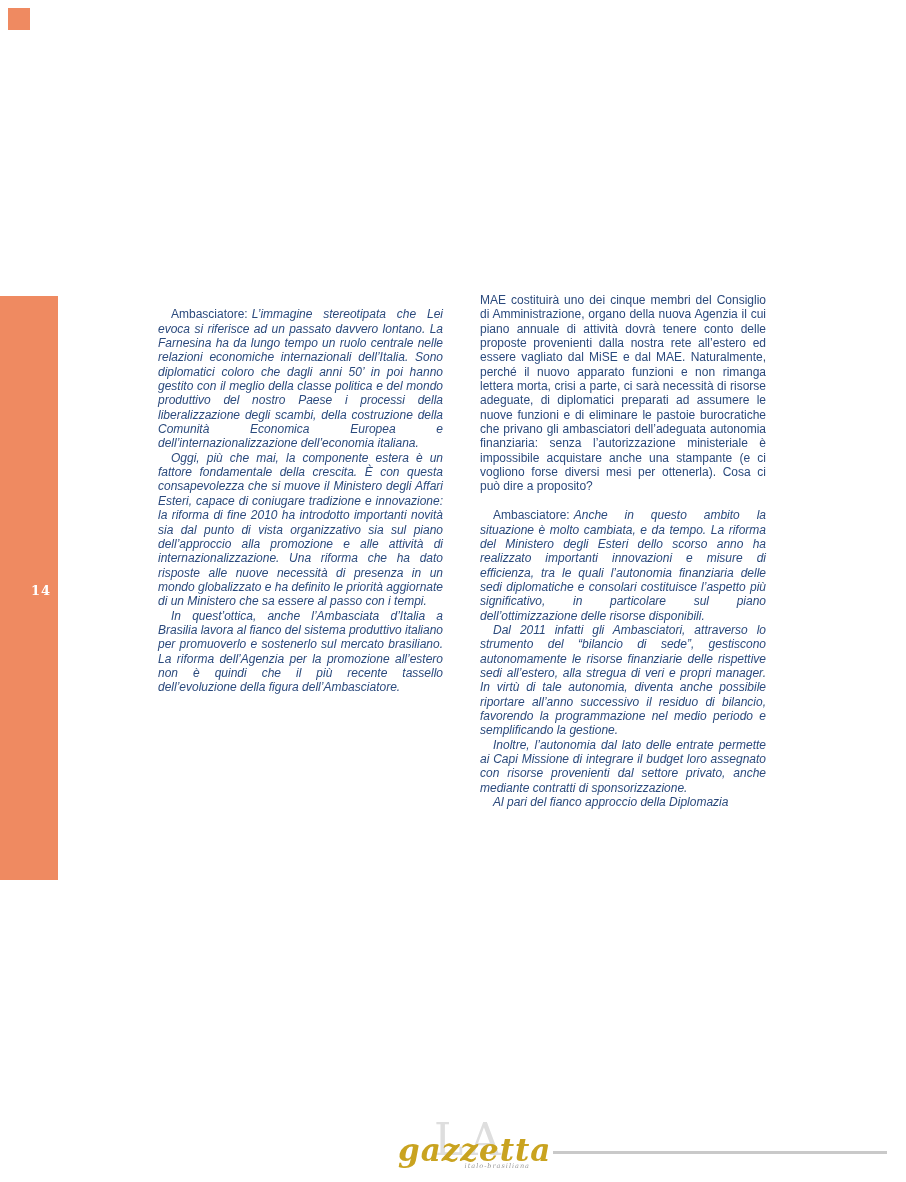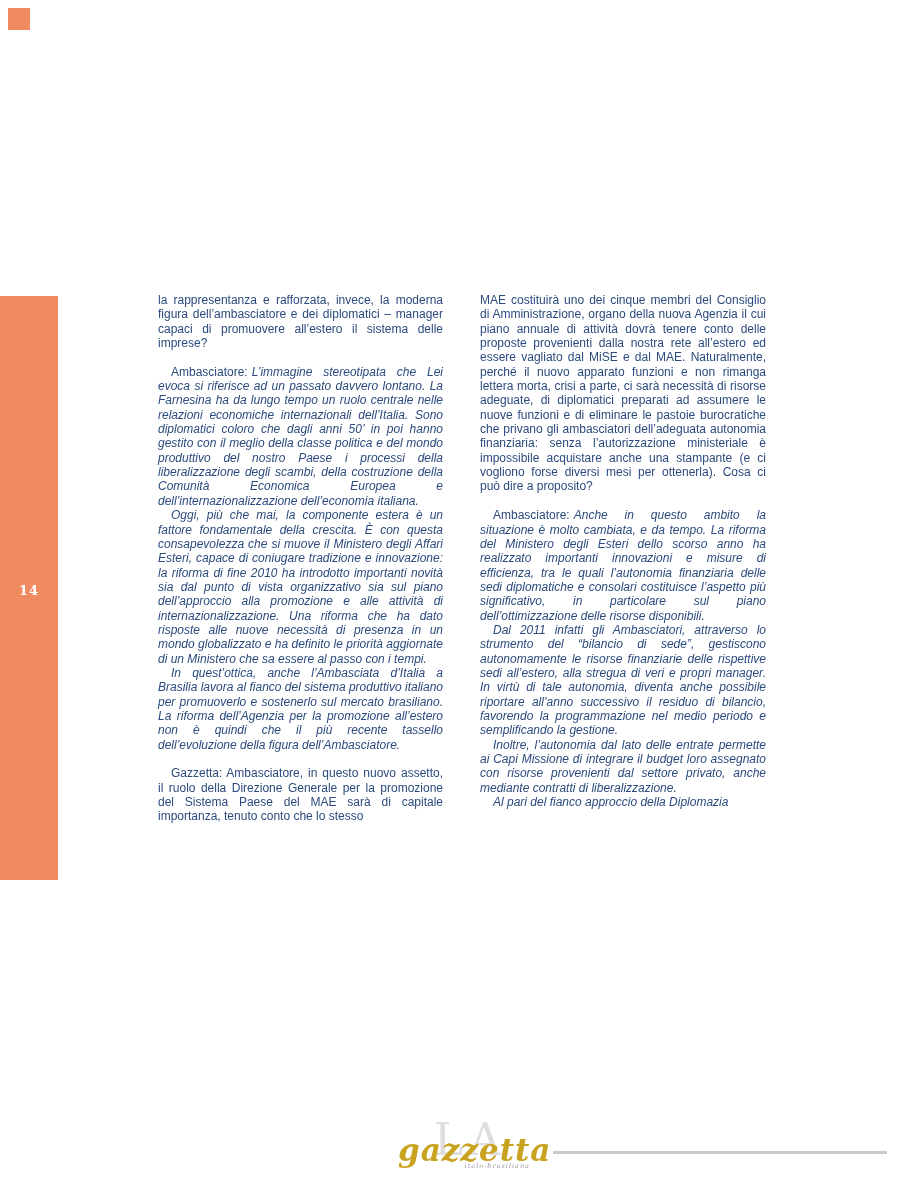--- a/index.html
+++ b/index.html
@@ -9,21 +9,21 @@
   }
   .corner-square{
     position:absolute;left:8px;top:8px;width:22px;height:22px;background:#ef8a61;
   }
   .side-bar{
     position:absolute;left:0;top:296px;width:58px;height:584px;background:#ef8a61;
   }
   .page-number{
     position:absolute;left:0;top:287px;width:100%;text-align:center;
     color:#ffffff;font-family:"DejaVu Serif",serif;font-weight:700;
-    font-size:13px;letter-spacing:1px;
+    font-size:13px;letter-spacing:1px;padding-left:12px;
   }
   .col{
     position:absolute;top:293px;color:#2b4a7d;
   }
   .col-left{left:158px;width:285px;}
   .col-right{left:480px;width:286px;}
   .col p{
     margin:0;font-size:12px;line-height:14.35px;text-align:justify;
     hyphens:auto;-webkit-hyphens:auto;overflow-wrap:break-word;
   }
@@ -56,38 +56,34 @@
 </head>
 <body>
 
 <div class="corner-square"></div>
 
 <div class="side-bar">
   <div class="page-number">14</div>
 </div>
 
 <div class="col col-left">
-  <p>la rappresentanza e rafforzata, invece, la moderna figura dell’ambasciatore e dei diplomatici – manager capaci di promuovere all’estero il sistema delle imprese?</p>
   <p class="ans indent gap">
     <span class="label">Ambasciatore:</span><span>L’immagine stereotipata che Lei evoca si riferisce ad un passato davvero lontano. La Farnesina ha da lungo tempo un ruolo centrale nelle relazioni economiche internazionali dell’Italia. Sono diplomatici coloro che dagli anni 50’ in poi hanno gestito con il meglio della classe politica e del mondo produttivo del nostro Paese i processi della liberalizzazione degli scambi, della costruzione della Comunità Economica Europea e dell’internazionalizzazione dell’economia italiana.</span>
   </p>
   <p class="ans indent">Oggi, più che mai, la componente estera è un fattore fondamentale della crescita. È con questa consapevolezza che si muove il Ministero degli Affari Esteri, capace di coniugare tradizione e innovazione: la riforma di fine 2010 ha introdotto importanti novità sia dal punto di vista organizzativo sia sul piano dell’approccio alla promozione e alle attività di internazionalizzazione. Una riforma che ha dato risposte alle nuove necessità di presenza in un mondo globalizzato e ha definito le priorità aggiornate di un Ministero che sa essere al passo con i tempi.</p>
   <p class="ans indent">In quest’ottica, anche l’Ambasciata d’Italia a Brasilia lavora al fianco del sistema produttivo italiano per promuoverlo e sostenerlo sul mercato brasiliano. La riforma dell’Agenzia per la promozione all’estero non è quindi che il più recente tassello dell’evoluzione della figura dell’Ambasciatore.</p>
-  <p class="indent gap">
-    <span class="label">Gazzetta:</span><span>Ambasciatore, in questo nuovo assetto, il ruolo della Direzione Generale per la promozione del Sistema Paese del MAE sarà di capitale importanza, tenuto conto che lo stesso</span>
-  </p>
 </div>
 
 <div class="col col-right">
   <p>MAE costituirà uno dei cinque membri del Consiglio di Amministrazione, organo della nuova Agenzia il cui piano annuale di attività dovrà tenere conto delle proposte provenienti dalla nostra rete all’estero ed essere vagliato dal MiSE e dal MAE. Naturalmente, perché il nuovo apparato funzioni e non rimanga lettera morta, crisi a parte, ci sarà necessità di risorse adeguate, di diplomatici preparati ad assumere le nuove funzioni e di eliminare le pastoie burocratiche che privano gli ambasciatori dell’adeguata autonomia finanziaria: senza l’autorizzazione ministeriale è impossibile acquistare anche una stampante (e ci vogliono forse diversi mesi per ottenerla). Cosa ci può dire a proposito?</p>
   <p class="ans indent gap">
     <span class="label">Ambasciatore:</span><span>Anche in questo ambito la situazione è molto cambiata, e da tempo. La riforma del Ministero degli Esteri dello scorso anno ha realizzato importanti innovazioni e misure di efficienza, tra le quali l’autonomia finanziaria delle sedi diplomatiche e consolari costituisce l’aspetto più significativo, in particolare sul piano dell’ottimizzazione delle risorse disponibili.</span>
   </p>
   <p class="ans indent">Dal 2011 infatti gli Ambasciatori, attraverso lo strumento del “bilancio di sede”, gestiscono autonomamente le risorse finanziarie delle rispettive sedi all’estero, alla stregua di veri e propri manager. In virtù di tale autonomia, diventa anche possibile riportare all’anno successivo il residuo di bilancio, favorendo la programmazione nel medio periodo e semplificando la gestione.</p>
-  <p class="ans indent">Inoltre, l’autonomia dal lato delle entrate permette ai Capi Missione di integrare il budget loro assegnato con risorse provenienti dal settore privato, anche mediante contratti di liberalizzazione.</p>
+  <p class="ans indent">Inoltre, l’autonomia dal lato delle entrate permette ai Capi Missione di integrare il budget loro assegnato con risorse provenienti dal settore privato, anche mediante contratti di sponsorizzazione.</p>
   <p class="ans indent">Al pari del fianco approccio della Diplomazia</p>
 </div>
 
 <div class="footer-logo">
   <div class="logo-backdrop">LA</div>
   <div class="logo-text">gazzetta</div>
   <div class="logo-tagline">italo-brasiliana</div>
 </div>
 
 <div class="footer-line"></div>

